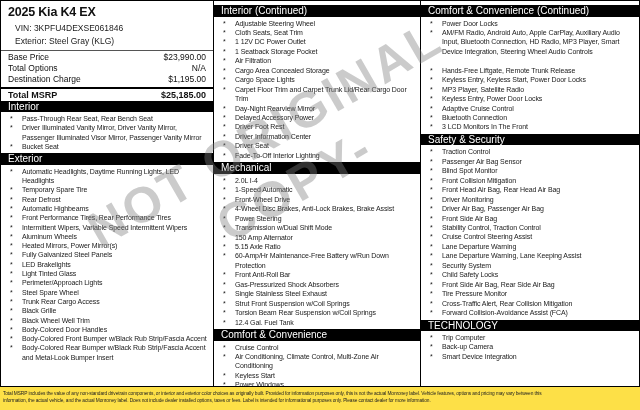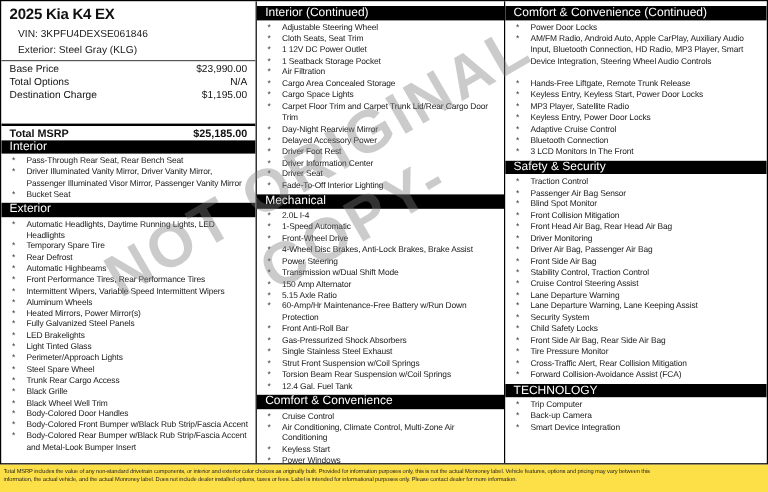--- a/index.html
+++ b/index.html
@@ -16,21 +16,21 @@
   .col2{width:207px;border-right:1px solid #000;}
   .col3{width:218px;flex:1;}
   .feature-col{padding-top:4px;}
 
   
   .info-box{padding-top:2px;}
   .v-title{font-size:12.5px;font-weight:700;padding:2px 7px 3px;letter-spacing:-0.2px;}
   .meta{font-size:8.5px;line-height:12.8px;padding:0 14px;color:#1a1a1a;}
   .divider{border-top:1px solid #555;margin:2px 0 1px;}
   .price-row{display:flex;justify-content:space-between;font-size:8.5px;line-height:11px;padding:0 7px;align-items:center;}
-  .price-row.total{font-weight:700;border-top:2px solid #000;margin-top:18px;font-size:9px;line-height:12px;}
+  .price-row.total{font-weight:700;border-top:2px solid #000;margin-top:2px;font-size:9px;line-height:12px;}
 
   
   .sec-header{background:#000;color:#fff;font-size:10px;line-height:11.5px;padding:0 7px;
     white-space:nowrap;overflow:hidden;}
   ul.items{list-style:none;margin:2px 0 2px;padding:0;font-size:7px;letter-spacing:-0.1px;color:#1a1a1a;}
   .col1 ul.items{line-height:9.3px;}
   .col2 ul.items,.col3 ul.items{line-height:9.45px;}
   ul.items li{position:relative;padding-left:21px;padding-right:4px;}
   ul.items li.gap{margin-top:9.4px;}
   .bullet{position:absolute;left:9px;top:0;}

